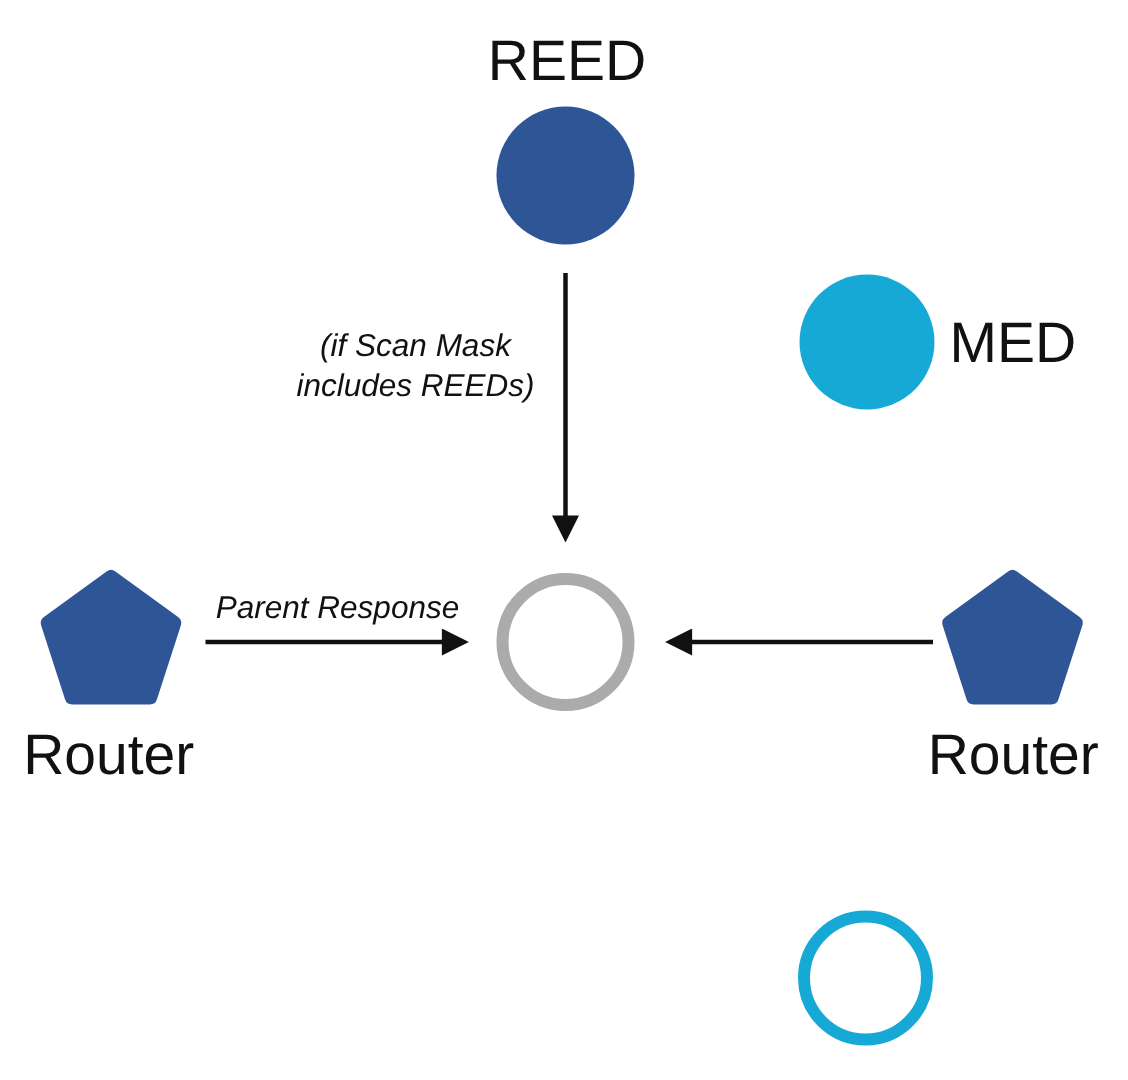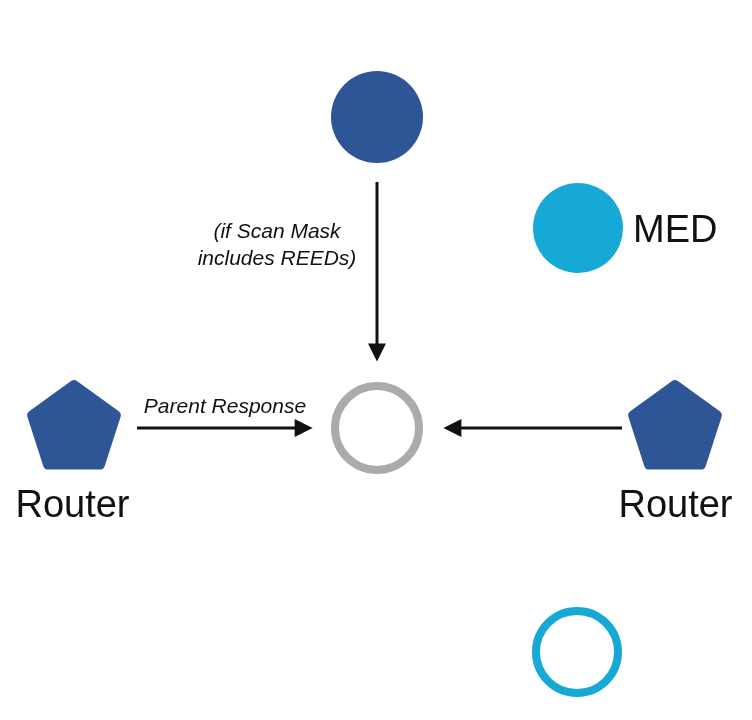--- a/index.html
+++ b/index.html
@@ -69,20 +69,21 @@
 
     <polygon points="675,385 716.8,415.4 700.9,464.6 649.1,464.6 633.2,415.4" fill="#2E5697" stroke="#2E5697" stroke-width="10" stroke-linejoin="round"></polygon>
 
     <line x1="377" y1="182" x2="377" y2="358" stroke="#111111" stroke-width="3" marker-end="url(#arrowhead)"></line>
 
     <line x1="137" y1="428" x2="309" y2="428" stroke="#111111" stroke-width="3" marker-end="url(#arrowhead)"></line>
 
     <line x1="622" y1="428" x2="447" y2="428" stroke="#111111" stroke-width="3" marker-end="url(#arrowhead)"></line>
   </svg>
 
+  <div class="lbl lbl-big lbl-reed">REED</div>
 
   <div class="lbl lbl-big lbl-med">MED</div>
 
 
   <div class="lbl lbl-big lbl-router-left">Router</div>
 
   <div class="lbl lbl-big lbl-router-right">Router</div>
 
   <div class="lbl lbl-note note-scan-mask">(if Scan Mask includes REEDs)</div>
 

